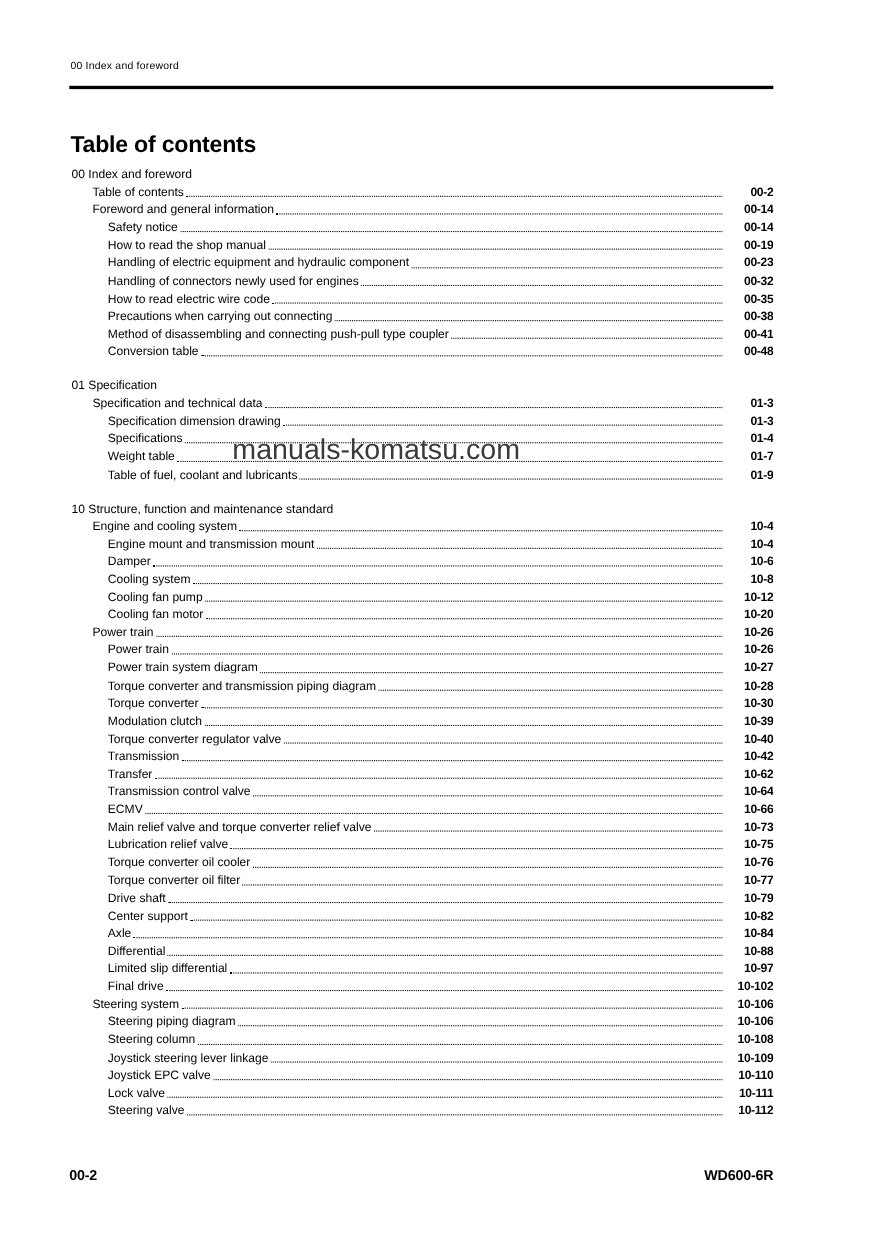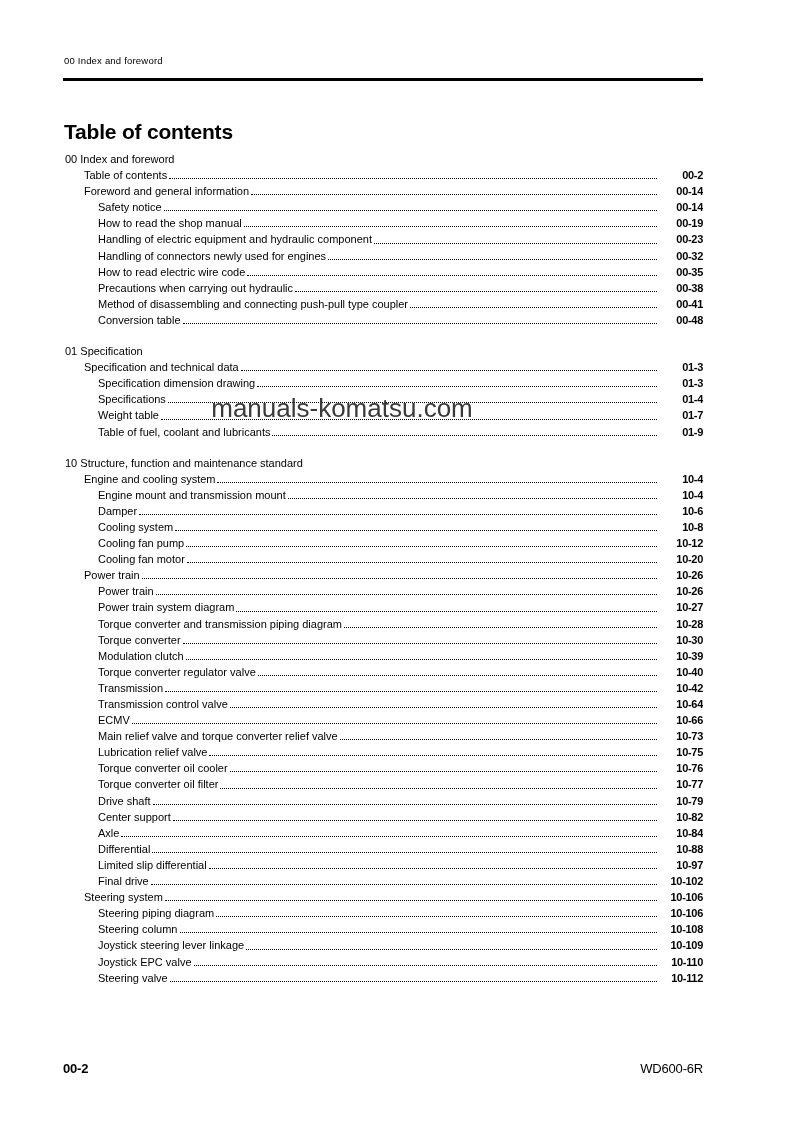--- a/index.html
+++ b/index.html
@@ -140,21 +140,21 @@
     font-size: 13px;
     font-weight: bold;
     letter-spacing: -0.2px;
     white-space: nowrap;
   }
   .footer-right {
     position: absolute;
     right: 91px;
     top: 1061px;
     font-size: 13px;
-    font-weight: normal;
+    font-weight: bold;
     letter-spacing: -0.2px;
     white-space: nowrap;
   }
 </style>
 </head>
 <body>
 
 <div class="page">
 
   <div class="running-header">00 Index and foreword</div>
@@ -195,21 +195,21 @@
           <span class="entry-label">Handling of connectors newly used for engines</span>
           <span class="leader"></span>
           <span class="entry-page">00-32</span>
         </div>
         <div class="toc-entry lvl2">
           <span class="entry-label">How to read electric wire code</span>
           <span class="leader"></span>
           <span class="entry-page">00-35</span>
         </div>
         <div class="toc-entry lvl2">
-          <span class="entry-label">Precautions when carrying out hydraulic</span>
+          <span class="entry-label">Precautions when carrying out connecting</span>
           <span class="leader"></span>
           <span class="entry-page">00-38</span>
         </div>
         <div class="toc-entry lvl2">
           <span class="entry-label">Method of disassembling and connecting push-pull type coupler</span>
           <span class="leader"></span>
           <span class="entry-page">00-41</span>
         </div>
         <div class="toc-entry lvl2">
           <span class="entry-label">Conversion table</span>
@@ -311,20 +311,25 @@
           <span class="entry-label">Torque converter regulator valve</span>
           <span class="leader"></span>
           <span class="entry-page">10-40</span>
         </div>
         <div class="toc-entry lvl2">
           <span class="entry-label">Transmission</span>
           <span class="leader"></span>
           <span class="entry-page">10-42</span>
         </div>
         <div class="toc-entry lvl2">
+          <span class="entry-label">Transfer</span>
+          <span class="leader"></span>
+          <span class="entry-page">10-62</span>
+        </div>
+        <div class="toc-entry lvl2">
           <span class="entry-label">Transmission control valve</span>
           <span class="leader"></span>
           <span class="entry-page">10-64</span>
         </div>
         <div class="toc-entry lvl2">
           <span class="entry-label">ECMV</span>
           <span class="leader"></span>
           <span class="entry-page">10-66</span>
         </div>
         <div class="toc-entry lvl2">
@@ -394,20 +399,25 @@
         </div>
         <div class="toc-entry lvl2">
           <span class="entry-label">Joystick steering lever linkage</span>
           <span class="leader"></span>
           <span class="entry-page">10-109</span>
         </div>
         <div class="toc-entry lvl2">
           <span class="entry-label">Joystick EPC valve</span>
           <span class="leader"></span>
           <span class="entry-page">10-110</span>
+        </div>
+        <div class="toc-entry lvl2">
+          <span class="entry-label">Lock valve</span>
+          <span class="leader"></span>
+          <span class="entry-page">10-111</span>
         </div>
         <div class="toc-entry lvl2">
           <span class="entry-label">Steering valve</span>
           <span class="leader"></span>
           <span class="entry-page">10-112</span>
         </div>
       </div>
     </div>
 
   <div class="watermark">manuals-komatsu.com</div>

